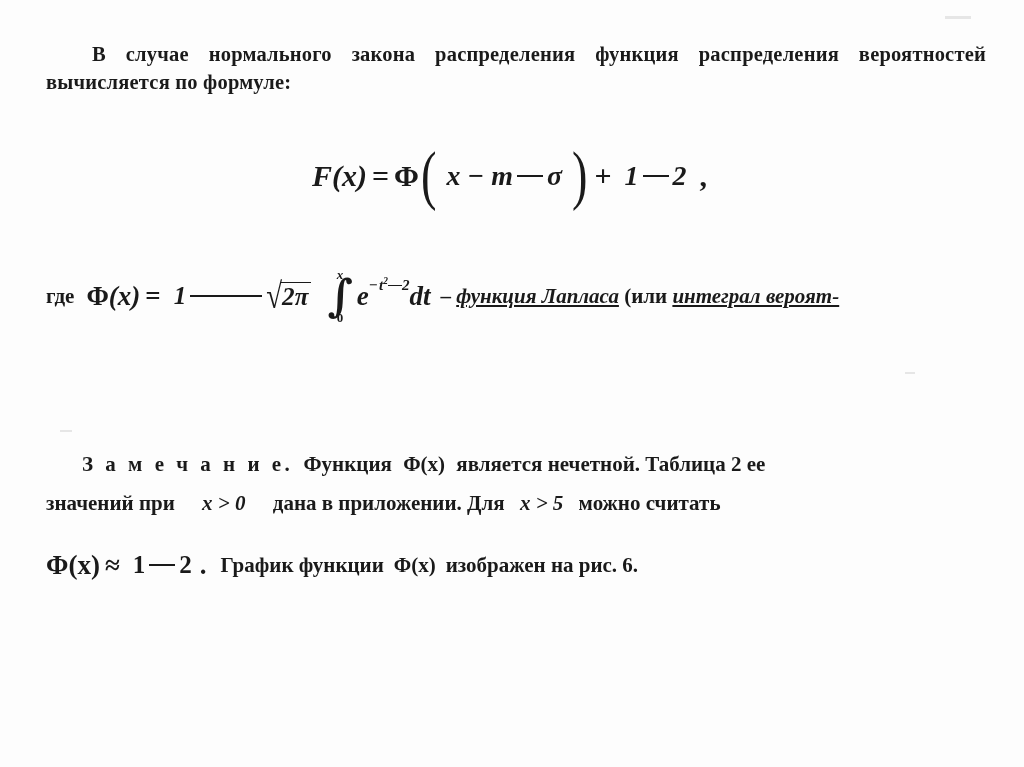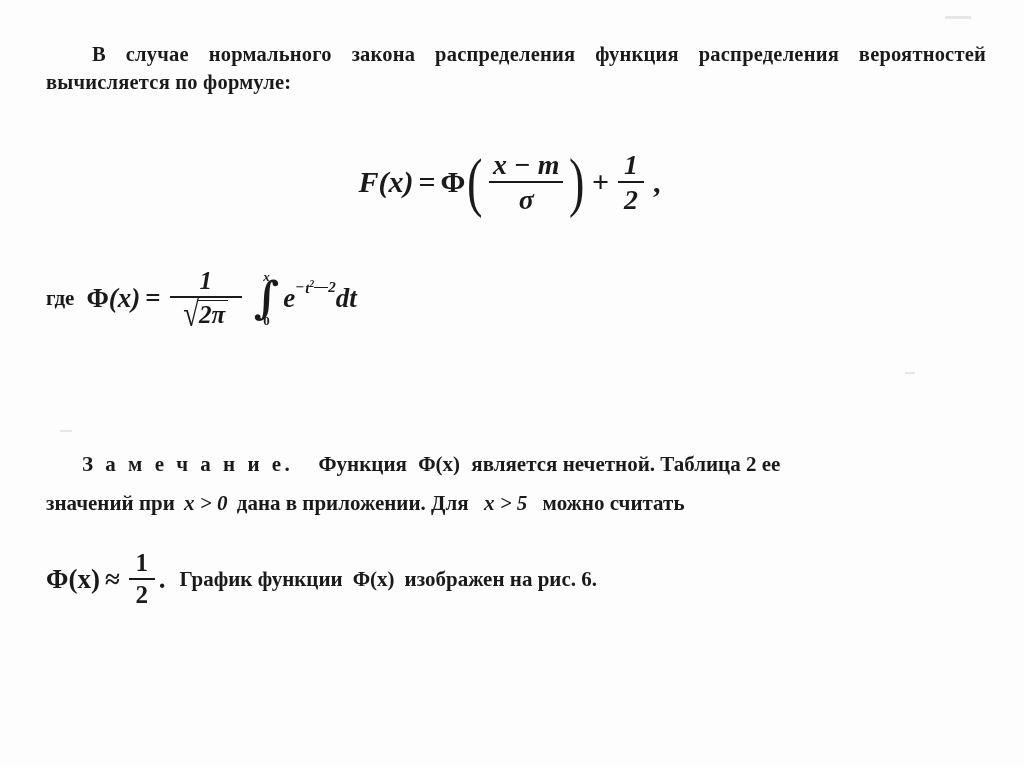--- a/index.html
+++ b/index.html
@@ -53,21 +53,21 @@
     font-weight: 600;
   }
   .mrow {
     display: inline-flex;
     align-items: center;
     justify-content: center;
     white-space: nowrap;
   }
   .frac {
     display: inline-flex;
-    flex-direction: column;
+    flex-direction: row;
     align-items: center;
     justify-content: space-between;
     vertical-align: middle;
     margin: 0 4px;
     line-height: 1.05;
   }
   .frac .num, .frac .den {
     padding: 0 4px;
     font-size: 0.93em;
   }
@@ -309,33 +309,39 @@
           <span>−</span>
           <span class="minifrac">
             <span><span>t</span><span class="sup2">2</span></span>
             <span class="bar"></span>
             <span>2</span>
           </span>
         </span>
       </span>
       <span style="">dt</span>
     </span>
+    <span class="tail-text">
+      <span>–</span>
+      <span class="ital-u">функция Лапласа</span>
+      <span>(или</span>
+      <span class="ital-u">интеграл вероят-</span>
+    </span>
   </div>
 
 
   <div class="remark">
     <div>
       <span style="display:inline-block;width:36px;"></span><span class="spaced">З а м е ч а н и е.</span>
-      <span style="margin-left:20px;text-align:right;">Функция</span>
+      <span style="margin-left:5px;text-align:right;">Функция</span>
       <span class="phig" style="margin:0 6px;">Φ(x)</span>
       <span>является нечетной.  Таблица 2 ее</span>
     </div>
     <div>
       <span>значений при</span>
-      <span class="mi" style="margin:0 4px;">x &gt; 0</span>
+      <span class="mi" style="margin:0 22px;">x &gt; 0</span>
       <span>дана в приложении.  Для</span>
       <span class="mi" style="margin:0 10px;">x &gt; 5</span>
       <span>можно считать</span>
     </div>
   </div>
 
   <div class="line-graph">
     <span class="phi-approx">
       <span class="phig">Φ(x)</span>
       <span class="op">≈</span>

